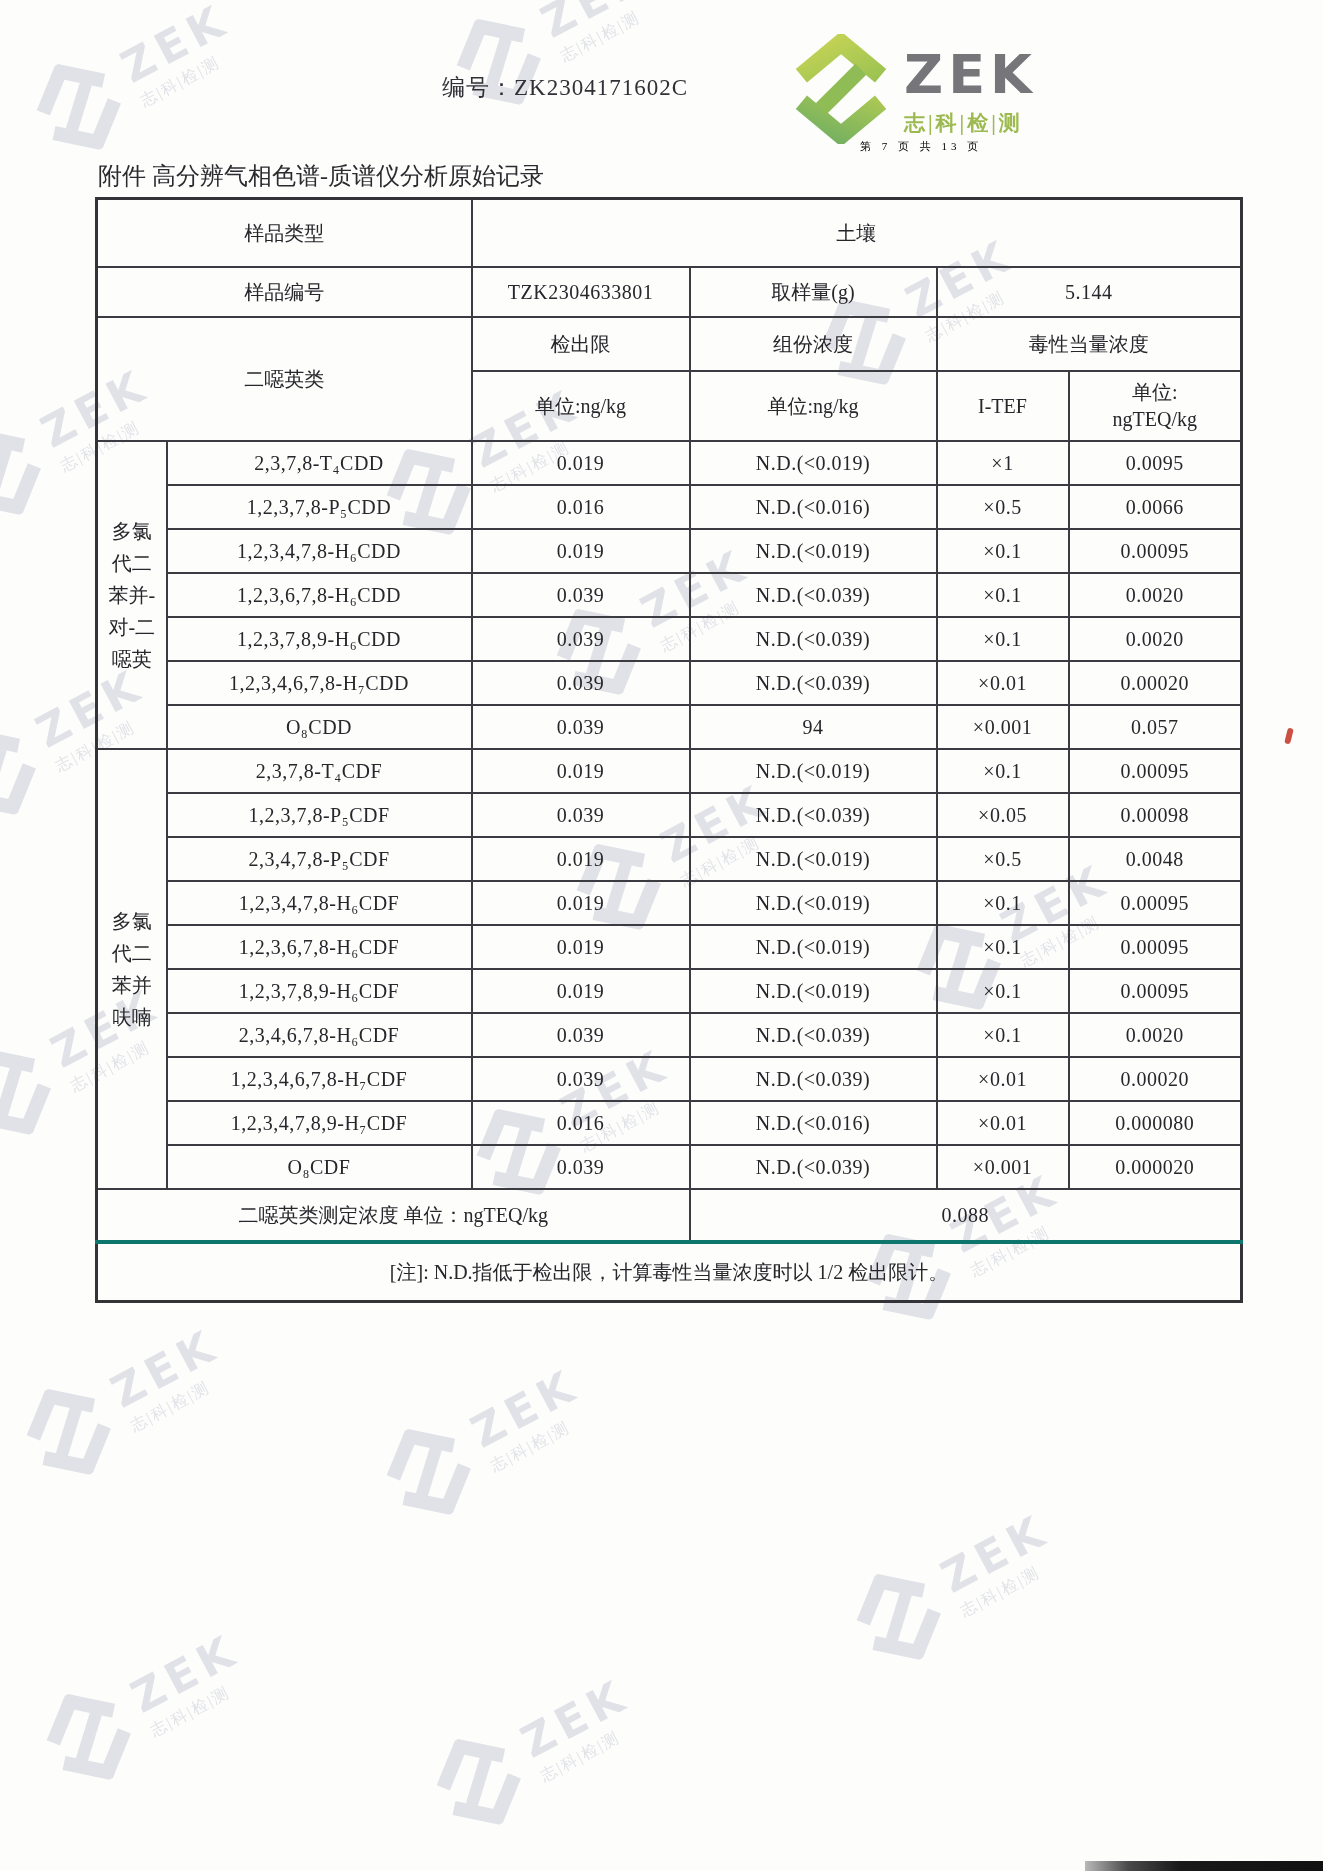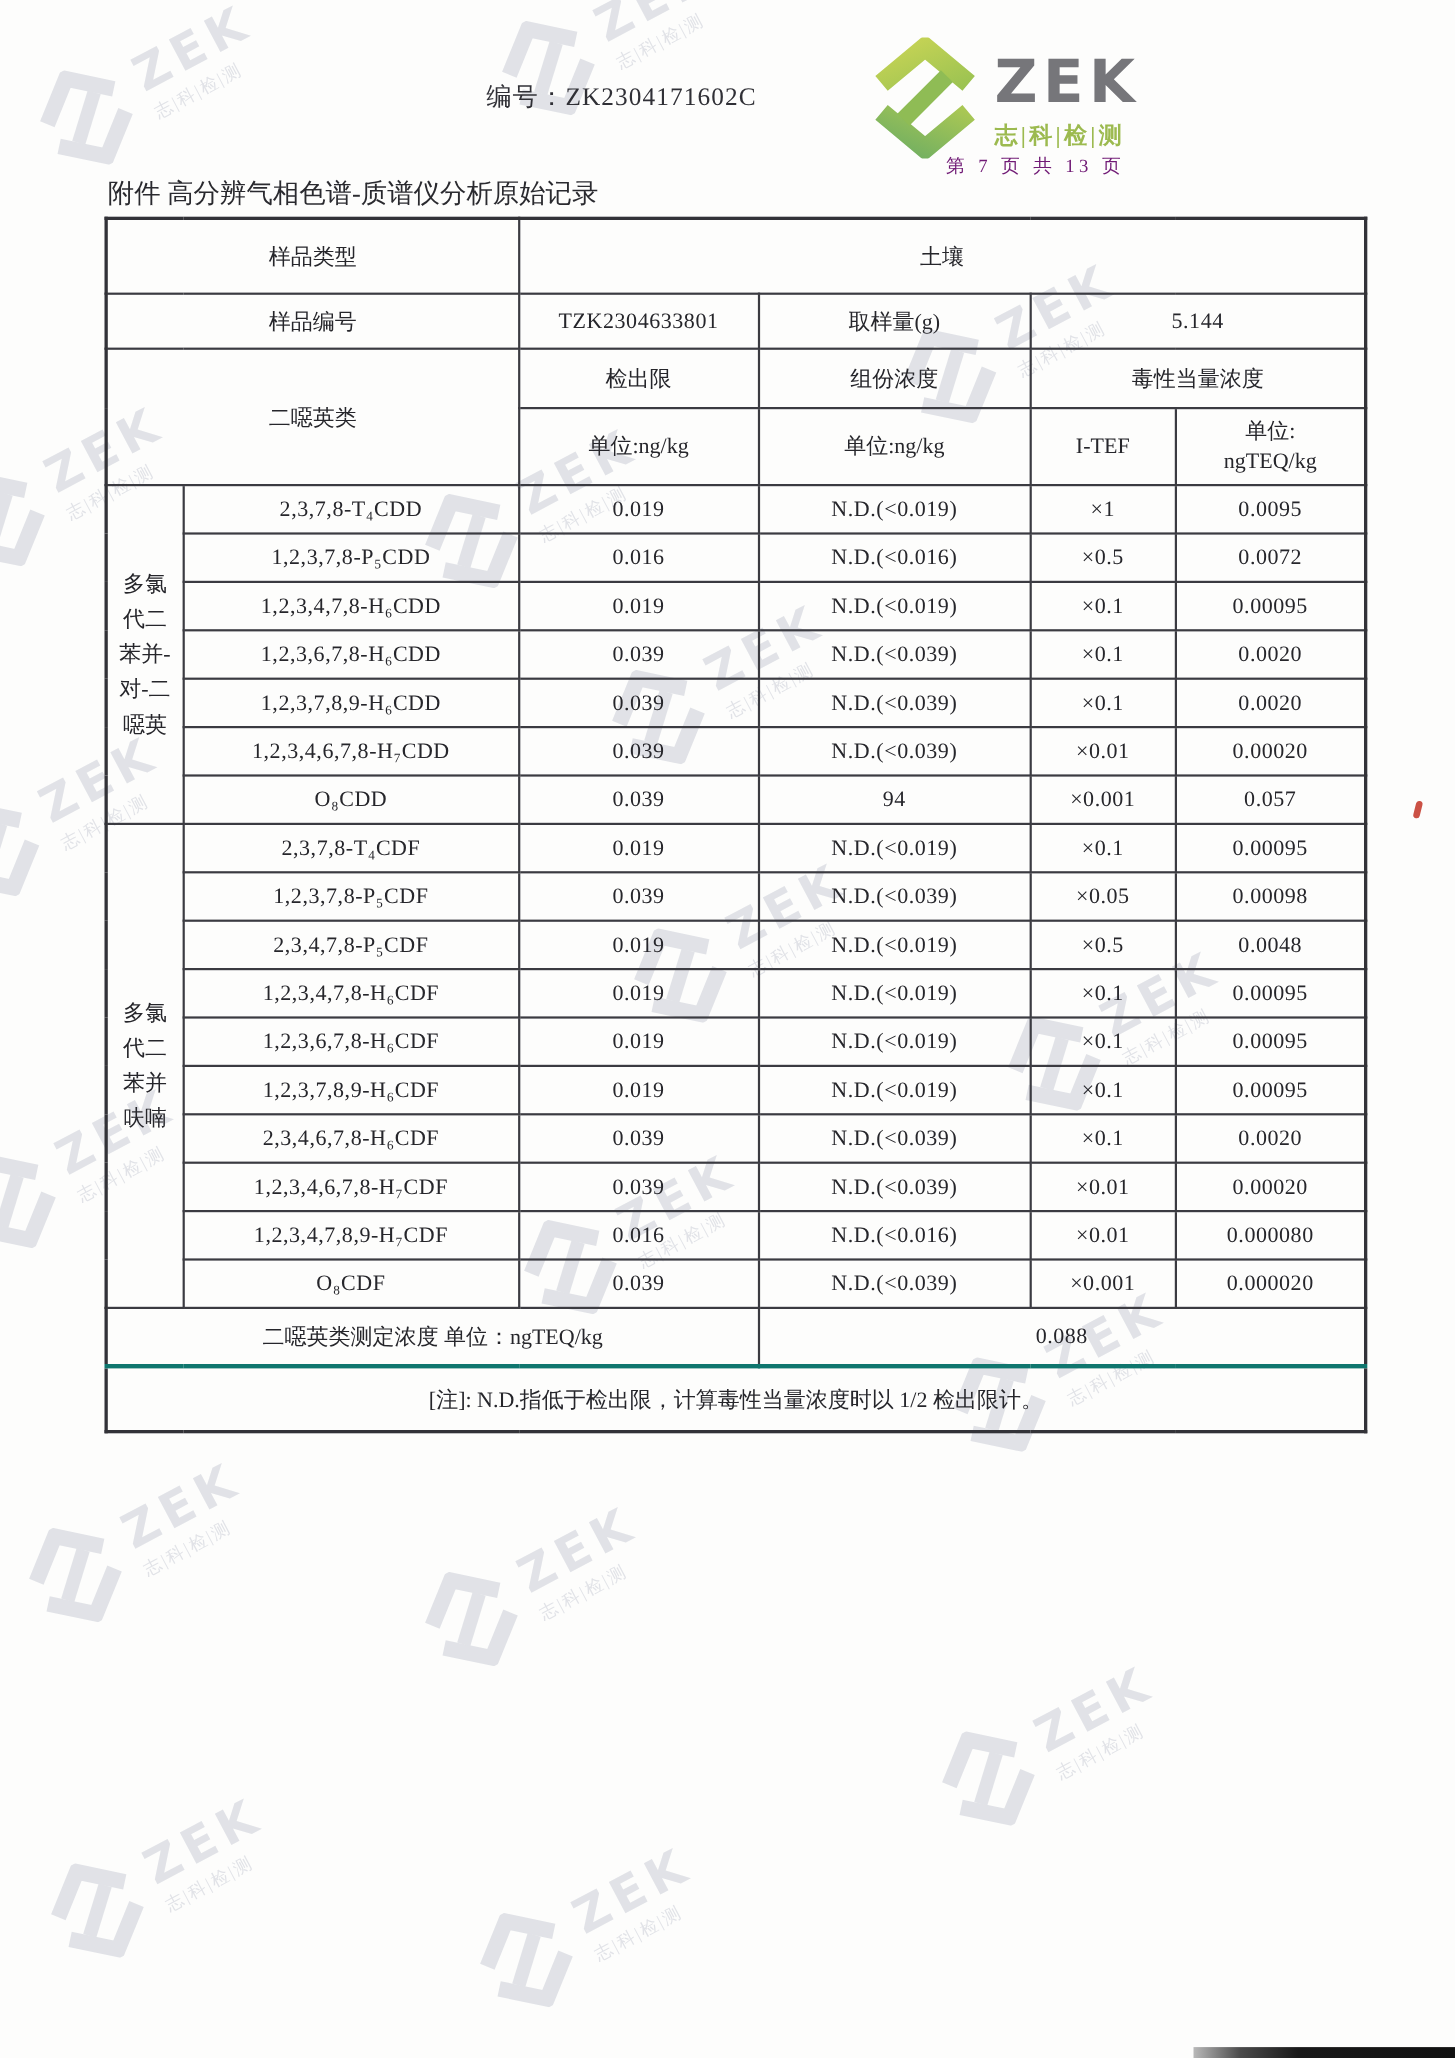--- a/index.html
+++ b/index.html
@@ -34,21 +34,21 @@
     letter-spacing:42px;padding-left:42px;white-space:nowrap;color:#3a3a40;
   }
   .report-no{margin-top:8px;font-size:23px;letter-spacing:1px;color:#303036;}
   .logo{position:absolute;top:34px;left:786px;display:flex;align-items:flex-start;}
   .logo-txt{display:flex;flex-direction:column;margin-left:8px;margin-top:14px;}
   .logo-zek{
     font-family:"DejaVu Sans","Liberation Sans",sans-serif;
     font-weight:bold;font-size:54px;line-height:1;letter-spacing:5px;color:#76767a;
   }
   .logo-cn{font-size:21px;font-weight:bold;letter-spacing:3px;color:#9cba4f;margin-top:7px;}
-  .page-info{position:absolute;top:139px;left:860px;font-size:17px;letter-spacing:4px;color:#701a75;}
+  .page-info{position:absolute;top:139px;left:860px;font-size:11px;letter-spacing:4px;color:#000000;}
   
   .attachment-title{position:absolute;top:160px;left:98px;font-size:24px;font-weight:normal;color:#2a2a2f;}
   
   table.analysis{
     position:absolute;top:197px;left:95px;width:1145px;
     border-collapse:collapse;table-layout:fixed;
     background:transparent;
   }
   table.analysis td{
     border:2px solid #3b3b41;
@@ -391,21 +391,21 @@
           <td class="num-cell">0.019</td>
           <td class="num-cell">N.D.(&lt;0.019)</td>
           <td class="num-cell">×1</td>
           <td class="num-cell">0.0095</td>
         </tr>
         <tr>
           <td class="name-cell">1,2,3,7,8-P₅CDD</td>
           <td class="num-cell">0.016</td>
           <td class="num-cell">N.D.(&lt;0.016)</td>
           <td class="num-cell">×0.5</td>
-          <td class="num-cell">0.0072</td>
+          <td class="num-cell">0.0066</td>
         </tr>
         <tr>
           <td class="name-cell">1,2,3,4,7,8-H₆CDD</td>
           <td class="num-cell">0.019</td>
           <td class="num-cell">N.D.(&lt;0.019)</td>
           <td class="num-cell">×0.1</td>
           <td class="num-cell">0.00095</td>
         </tr>
         <tr>
           <td class="name-cell">1,2,3,6,7,8-H₆CDD</td>

